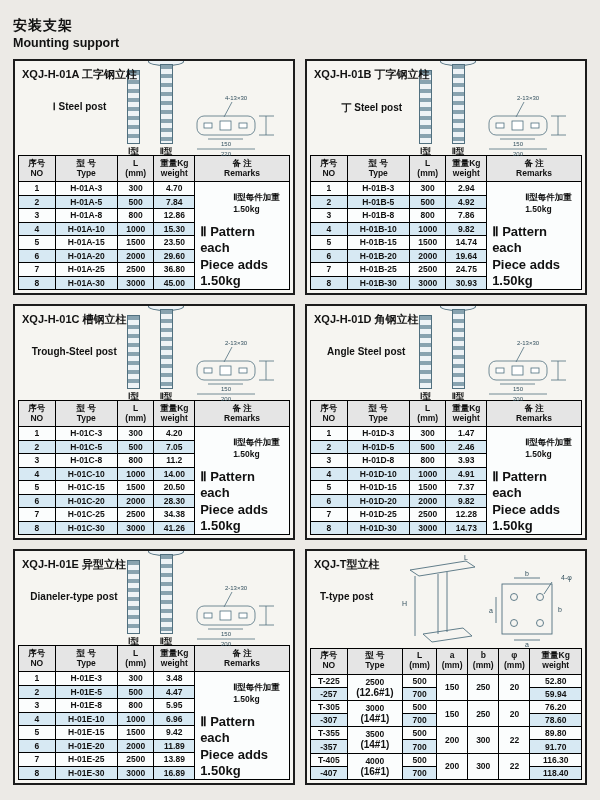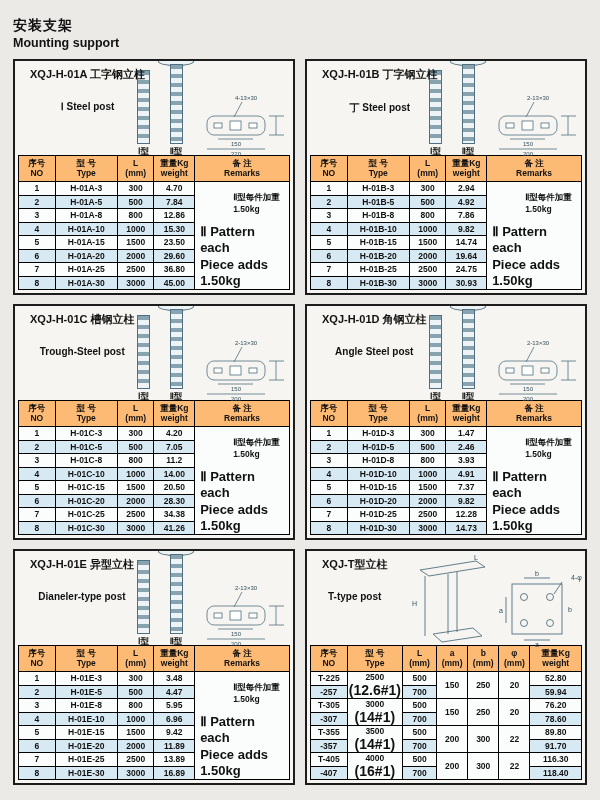--- a/index.html
+++ b/index.html
@@ -23,27 +23,27 @@
     border:2px solid #1c1c1c;
     background:#f6f5f1;
     height:236px;
     padding:3px;
     display:flex;
     flex-direction:column;
     position:relative;
     overflow:hidden;
   }
   .panel-top { position:relative; flex:1 1 auto; }
-  .panel-title { position:absolute; left:12px; top:3px; z-index:2; }
+  .panel-title { position:absolute; left:4px; top:3px; z-index:2; }
   .panel-title-zh { font-size:11px; font-weight:bold; }
   .panel-title-en { font-size:10px; font-weight:bold; margin-top:19px;text-align:center; }
 
   
   .draw-area {
-    position:absolute; right:0; top:2px;
+    position:absolute; right:10px; top:2px;
     display:flex; align-items:flex-end; gap:8px;
     height:92px;
   }
   .post-group { display:flex; flex-direction:column; align-items:center; }
   .post {
     width:13px; height:74px;
     border:1px solid #51707f;
     background:
       repeating-linear-gradient(to bottom, rgba(125,154,168,.9) 0 4px, transparent 4px 9px);
     background-color:#eef3f6;
@@ -62,41 +62,41 @@
   .t-svg text { font-size:7px; fill:#33505e; font-family:"Liberation Sans",sans-serif; }
 
   
   table {
     width:100%; border-collapse:collapse; table-layout:fixed;
     font-size:8.5px; font-weight:bold;
     border:1.5px solid #000;
     background:#fbfdfd;
   }
   th, td { border:1px solid #000; text-align:center; vertical-align:middle; padding:0; }
-  thead th { background:#fdba74; height:26px; line-height:1.15; font-size:8.5px; }
+  thead th { background:#e5e5e5; height:26px; line-height:1.15; font-size:8.5px; }
   tbody td { height:13.2px; }
   tbody tr:nth-child(even) td { background:#d7e9f3; }
   td.remarks-cell, tbody tr:nth-child(even) td.remarks-cell {
     background:#fbfdfd; text-align:left; vertical-align:top; padding:10px 3px 0 5px;
   }
   .remark-zh { font-size:8.5px; margin-bottom:10px;margin-left:33px; }
   .remark-en { font-size:13px; line-height:1.25; }
   .std-table col.c-no { width:13.5%; }
   .std-table col.c-type { width:23%; }
   .std-table col.c-l { width:13.5%; }
   .std-table col.c-w { width:15%; }
   .std-table col.c-r { width:35%; }
   .t-table col.c-no { width:13.5%; }
   .t-table col.c-type { width:20.5%; }
   .t-table col.c-l { width:12.5%; }
   .t-table col.c-a { width:11.5%; }
   .t-table col.c-b { width:11.5%; }
   .t-table col.c-phi { width:11.5%; }
   .t-table col.c-w { width:19%; }
-  .type-sub { font-size:14px;text-align:center; }
+  .type-sub { font-size:10px;text-align:center; }
 </style>
 </head>
 <body>
 
 <div class="page">
   <div class="page-title-zh">安装支架</div>
   <div class="page-title-en">Mounting support</div>
 
   <div class="grid" id="grid">
 

